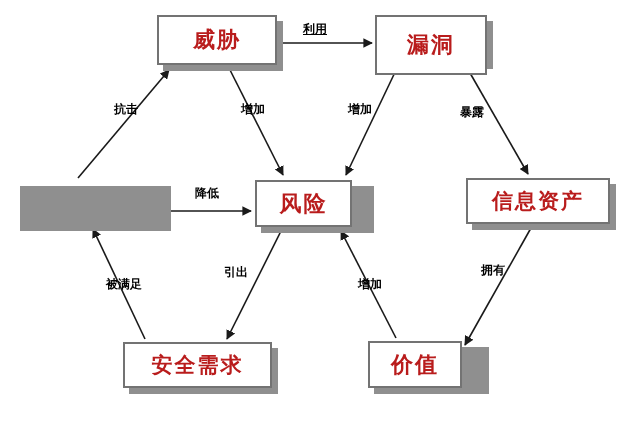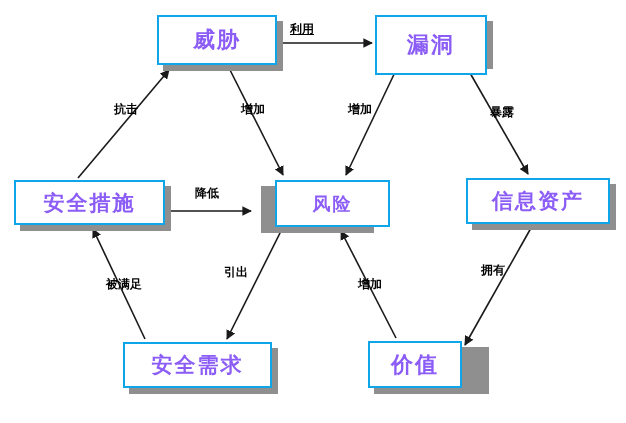--- a/index.html
+++ b/index.html
@@ -21,25 +21,25 @@
     position: absolute;
     left: 0;
     top: 0;
     width: 626px;
     height: 423px;
   }
   .node {
     position: absolute;
     box-sizing: border-box;
     background: #ffffff;
-    border: 2px solid #0ea5e9;
+    border: 2px solid #737373;
     display: flex;
     align-items: center;
     justify-content: center;
-    color: #8b5cf6;
+    color: #b91c1c;
     font-weight: bold;
     letter-spacing: 2px;
     z-index: 3;
   }
   .node-shadow {
     position: absolute;
     background: #8f8f8f;
     z-index: 2;
   }
   .edge-label {
@@ -91,34 +91,33 @@
   <div class="node-shadow" style="left:20px;top:186px;width:151px;height:45px;"></div>
   <div class="node-shadow" style="left:261px;top:186px;width:113px;height:47px;"></div>
   <div class="node-shadow" style="left:472px;top:184px;width:144px;height:46px;"></div>
   <div class="node-shadow" style="left:129px;top:348px;width:149px;height:46px;"></div>
   <div class="node-shadow" style="left:374px;top:347px;width:115px;height:47px;"></div>
 
   <div class="node" style="left:157px;top:15px;width:120px;height:50px;font-size:22px;">威胁</div>
 
   <div class="node" style="left:375px;top:15px;width:112px;height:60px;font-size:22px;">漏洞</div>
 
-  <div class="node" style="left:14px;top:180px;width:151px;height:45px;font-size:21px;">安全措施</div>
 
-  <div class="node" style="left:255px;top:180px;width:115px;height:47px;font-size:18px;margin-left:20px;">风险</div>
+  <div class="node" style="left:255px;top:180px;width:97px;height:47px;font-size:22px;">风险</div>
 
   <div class="node" style="left:123px;top:342px;width:149px;height:46px;font-size:21px;">安全需求</div>
 
   <div class="node" style="left:466px;top:178px;width:144px;height:46px;font-size:21px;">信息资产</div>
 
   <div class="node" style="left:368px;top:341px;width:94px;height:47px;font-size:22px;">价值</div>
 
-  <div class="edge-label" style="left:290px;top:23px;text-decoration:underline;">利用</div>
+  <div class="edge-label" style="left:303px;top:23px;text-decoration:underline;">利用</div>
   <div class="edge-label" style="left:114px;top:103px;">抗击</div>
   <div class="edge-label" style="left:241px;top:103px;">增加</div>
   <div class="edge-label" style="left:348px;top:103px;">增加</div>
-  <div class="edge-label" style="left:490px;top:106px;text-align:center;">暴露</div>
+  <div class="edge-label" style="left:460px;top:106px;text-align:center;">暴露</div>
   <div class="edge-label" style="left:195px;top:187px;">降低</div>
   <div class="edge-label" style="left:106px;top:278px;">被满足</div>
   <div class="edge-label" style="left:224px;top:266px;">引出</div>
   <div class="edge-label" style="left:358px;top:278px;">增加</div>
   <div class="edge-label" style="left:481px;top:264px;">拥有</div>
 
 </div>
 
 </body></html>

